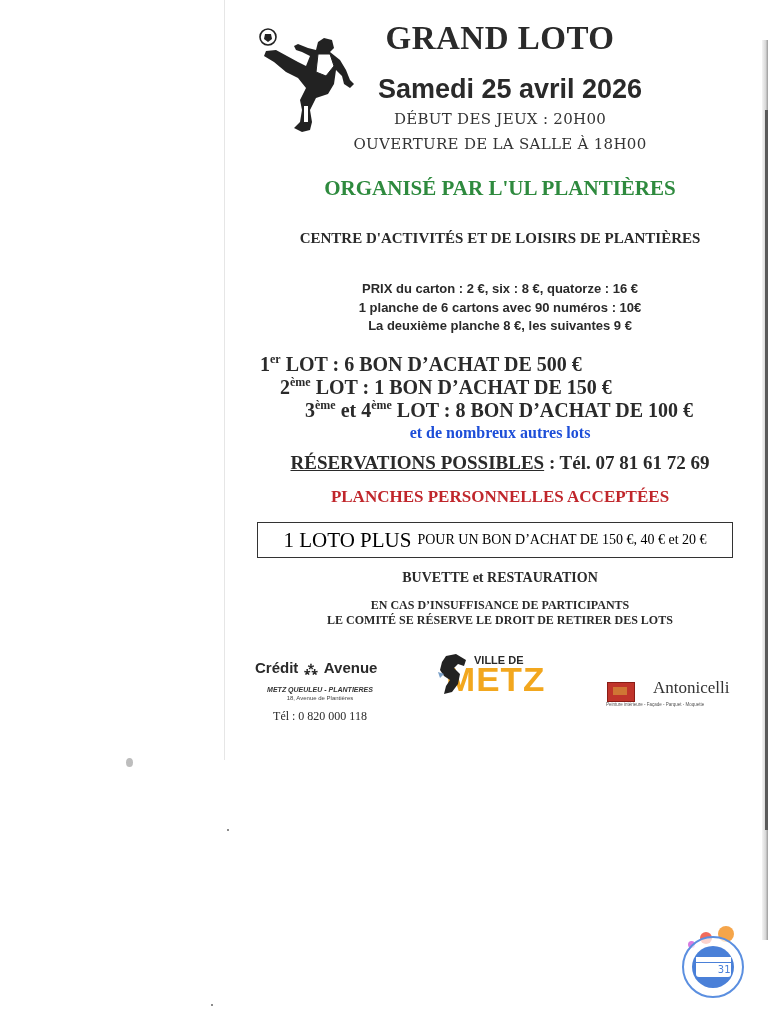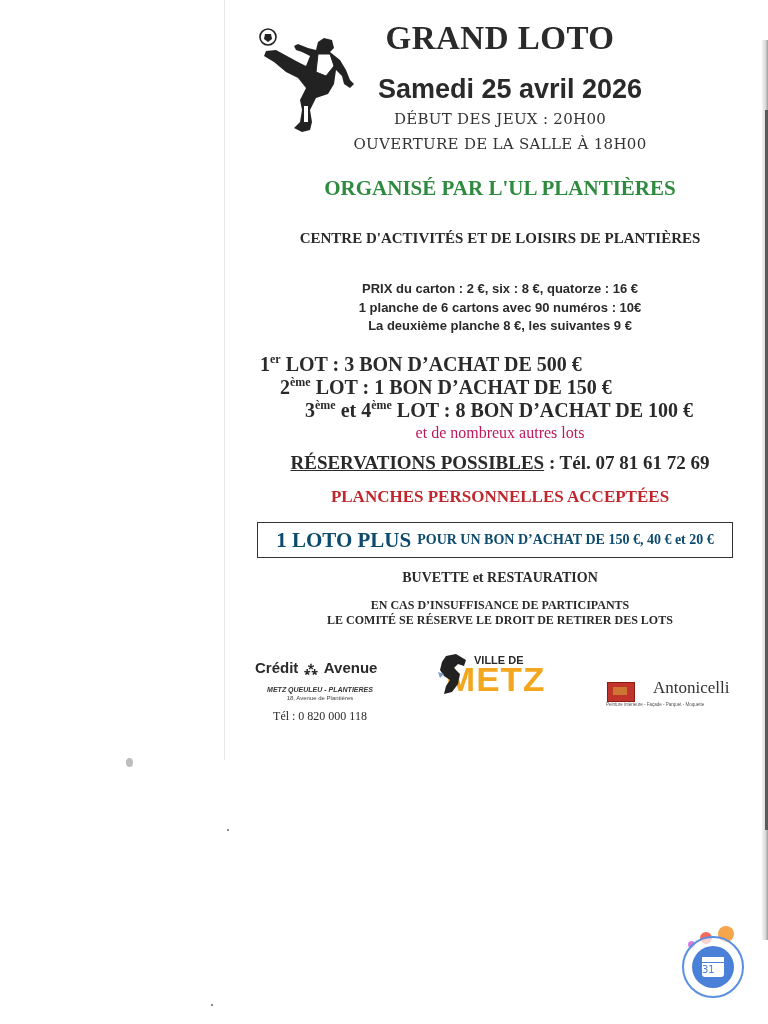--- a/index.html
+++ b/index.html
@@ -57,36 +57,36 @@
     .lot {
       position: absolute; white-space: nowrap;
       font-weight: bold; font-size: 20px; color: #2a2a2a;
     }
     .lot sup { font-size: 12px; }
     .lot1 { left: 260px; top: 352px; }
     .lot2 { left: 280px; top: 375px; }
     .lot3 { left: 305px; top: 398px; }
     .other {
       left: 330px; width: 340px; top: 424px;
-      font-weight: normal; font-size: 16px; color: #be185d;
+      font-weight: bold; font-size: 16px; color: #1d4ed8;
     }
     .reserv {
       left: 260px; width: 480px; top: 452px;
       font-weight: bold; font-size: 19px; color: #2a2a2a;
     }
     .reserv .u { text-decoration: underline; }
     .personal {
       left: 290px; width: 420px; top: 487px;
       font-weight: bold; font-size: 17px; color: #c0262b;
     }
     .lotoplus {
       position: absolute; left: 257px; top: 522px; width: 476px; height: 36px;
       border: 1.5px solid #333; box-sizing: border-box;
       display: flex; align-items: center; justify-content: center;
-      white-space: nowrap; font-weight: bold; color: #0c4a6e;
+      white-space: nowrap; font-weight: normal; color: #000000;
     }
     .lotoplus .big { font-size: 21px; margin-right: 6px; }
     .lotoplus .small { font-size: 14px; }
     .buvette {
       left: 330px; width: 340px; top: 570px;
       font-weight: bold; font-size: 14px; color: #2a2a2a;
     }
     .notice {
       left: 280px; width: 440px; top: 598px;
       font-weight: bold; font-size: 12px; color: #2a2a2a; line-height: 15px;
@@ -147,22 +147,22 @@
       position: absolute; left: 4px; top: 10px; width: 62px; height: 62px;
       border-radius: 50%; border: 2px solid #5b8fe0; box-sizing: border-box;
       background: rgba(255,255,255,0.7);
     }
     .cal-core {
       position: absolute; left: 14px; top: 20px; width: 42px; height: 42px;
       border-radius: 50%; background: #4a80d8;
       display: flex; align-items: center; justify-content: center;
     }
     .cal-page {
-      width: 22px; height: 20px; background: #fff; border-radius: 3px; position: relative;
-      display: flex; align-items: flex-end; justify-content: flex-start;
+      width: 35px; height: 20px; background: #fff; border-radius: 3px; position: relative;
+      display: flex; align-items: flex-end; justify-content: flex-end;
     }
     .cal-page::before {
       content: ""; position: absolute; left: 0; top: 0; right: 0; height: 5px;
       background: #ffffff; border-bottom: 1px solid #4a80d8;
     }
     .cal-day {
       font-family: "DejaVu Sans", sans-serif; font-size: 10px; color: #4a80d8;
       line-height: 13px; margin-bottom: 1px;
     }
     .cal-dot { position: absolute; border-radius: 50%; }
@@ -196,21 +196,21 @@
 <div class="center venue">
   <div>CENTRE D'ACTIVITÉS ET DE LOISIRS DE PLANTIÈRES</div>
 </div>
 
 <div class="center prices">
   <div>PRIX du carton : 2 €, six : 8 €, quatorze : 16 €</div>
   <div>1 planche de 6 cartons avec 90 numéros : 10€</div>
   <div>La deuxième planche 8 €, les suivantes 9 €</div>
 </div>
 
-<div class="lot lot1"><span>1</span><sup>er</sup><span> LOT : 3 BON D’ACHAT DE 500 €</span></div>
+<div class="lot lot1"><span>1</span><sup>er</sup><span> LOT : 6 BON D’ACHAT DE 500 €</span></div>
 <div class="lot lot2"><span>2</span><sup>ème</sup><span> LOT : 1 BON D’ACHAT DE 150 €</span></div>
 <div class="lot lot3"><span>3</span><sup>ème</sup><span> et 4</span><sup>ème</sup><span> LOT : 8 BON D’ACHAT DE 100 €</span></div>
 <div class="center other">et de nombreux autres lots</div>
 
 <div class="center reserv"><span class="u">RÉSERVATIONS POSSIBLES</span><span> : Tél. 07 81 61 72 69</span></div>
 
 <div class="center personal">PLANCHES PERSONNELLES ACCEPTÉES</div>
 
 <div class="lotoplus">
   <span class="big">1 LOTO PLUS</span>

